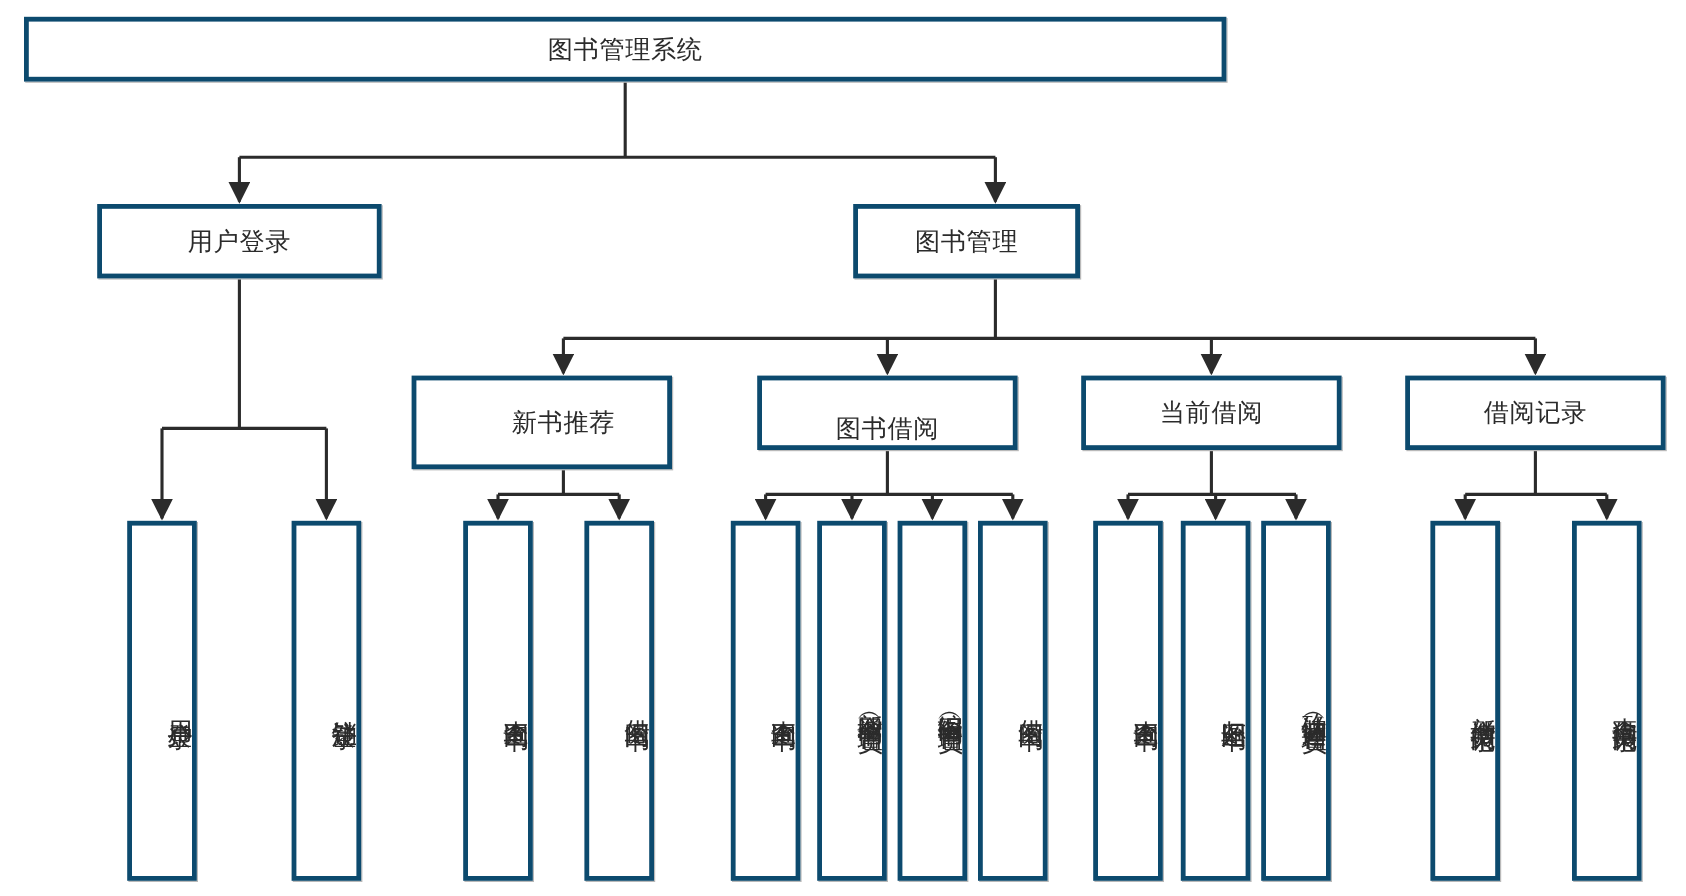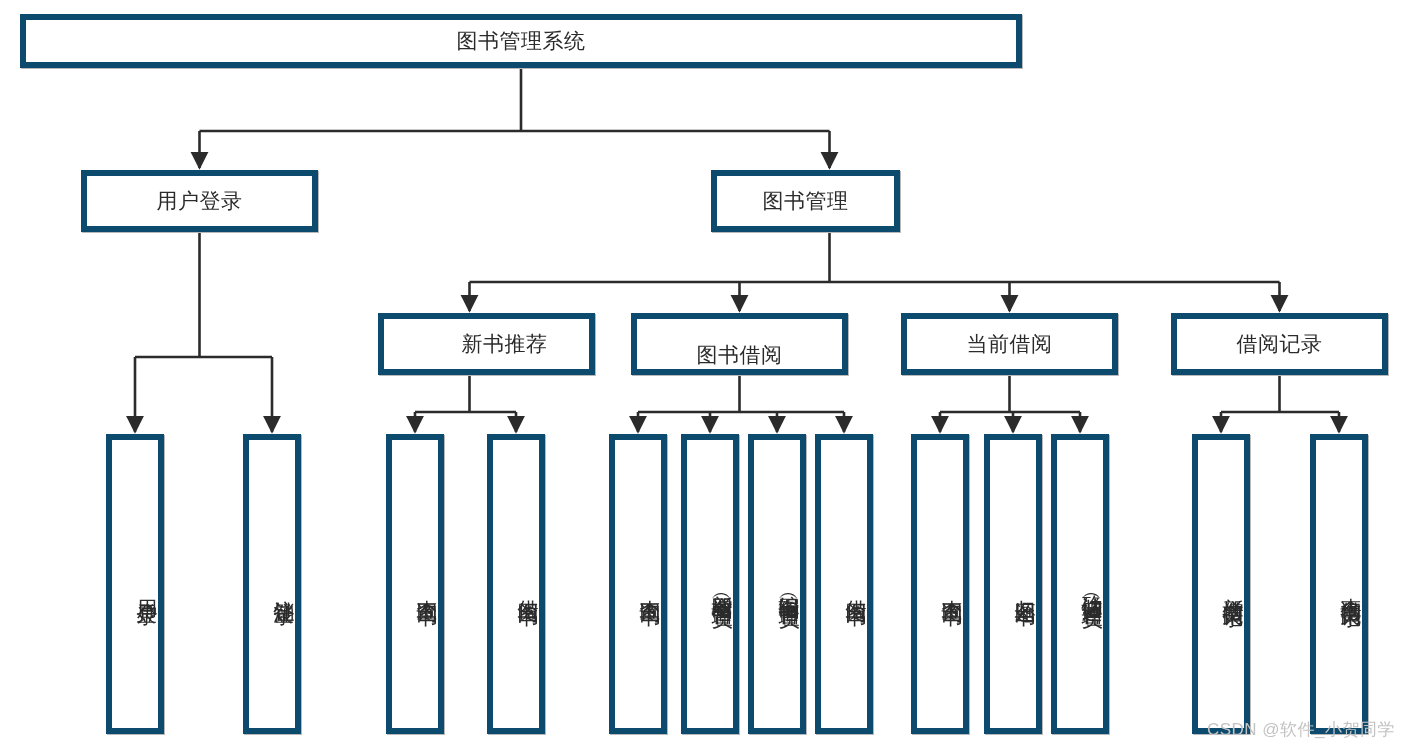--- a/index.html
+++ b/index.html
@@ -22,21 +22,21 @@
     left: 0;
     top: 0;
     width: 1405px;
     height: 747px;
     pointer-events: none;
   }
   .node {
     position: absolute;
     box-sizing: border-box;
     background: #ffffff;
-    border: 6px solid #0c4a6e;
+    border: 4px solid #0c4a6e;
     box-shadow: 1px 1px 0 0 #b9b9b9;
     display: flex;
     align-items: center;
     justify-content: center;
     color: #2b2b2b;
   }
   .node.horizontal {
     font-size: 21px;
     letter-spacing: 0.5px;
   }
@@ -116,21 +116,21 @@
   </div>
 
   <div class="node horizontal" style="left: 81px; top: 170px; width: 237px; height: 62px;">
     <span class="node-label">用户登录</span>
   </div>
 
   <div class="node horizontal" style="left: 711px; top: 170px; width: 189px; height: 62px;">
     <span class="node-label">图书管理</span>
   </div>
 
-  <div class="node horizontal" style="left: 378px; top: 313px; width: 217px; height: 62px; padding-left: 36px;">
+  <div class="node horizontal" style="left: 343px; top: 313px; width: 217px; height: 78px; padding-left: 36px;">
     <span class="node-label">新书推荐</span>
   </div>
 
   <div class="node horizontal" style="left: 631px; top: 313px; width: 217px; height: 62px; align-items: flex-end;">
     <span class="node-label">图书借阅</span>
   </div>
 
   <div class="node horizontal" style="left: 901px; top: 313px; width: 217px; height: 62px; text-align: center;">
     <span class="node-label">当前借阅</span>
   </div>
@@ -184,15 +184,14 @@
   </div>
 
   <div class="node vertical" style="left: 1192px; top: 434px; width: 58px; height: 300px;">
     <span class="node-label">新增借阅记录</span>
   </div>
 
   <div class="node vertical" style="left: 1310px; top: 434px; width: 58px; height: 300px;">
     <span class="node-label">查询借阅记录</span>
   </div>
 
-  <div class="watermark">CSDN @软件_小贺同学</div>
 
 </div>
 
 </body></html>

